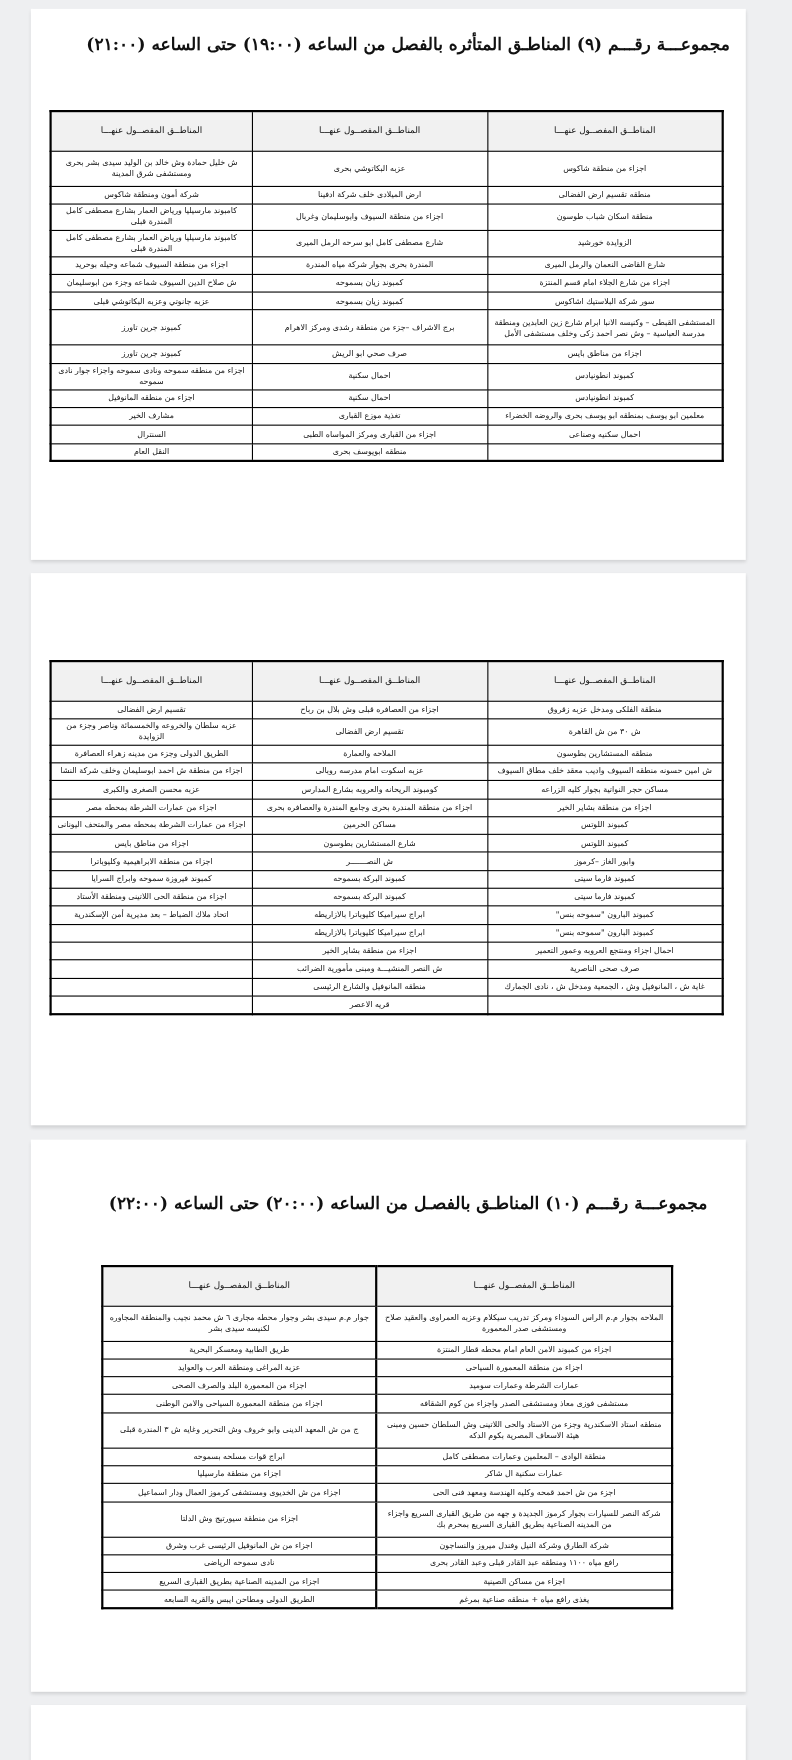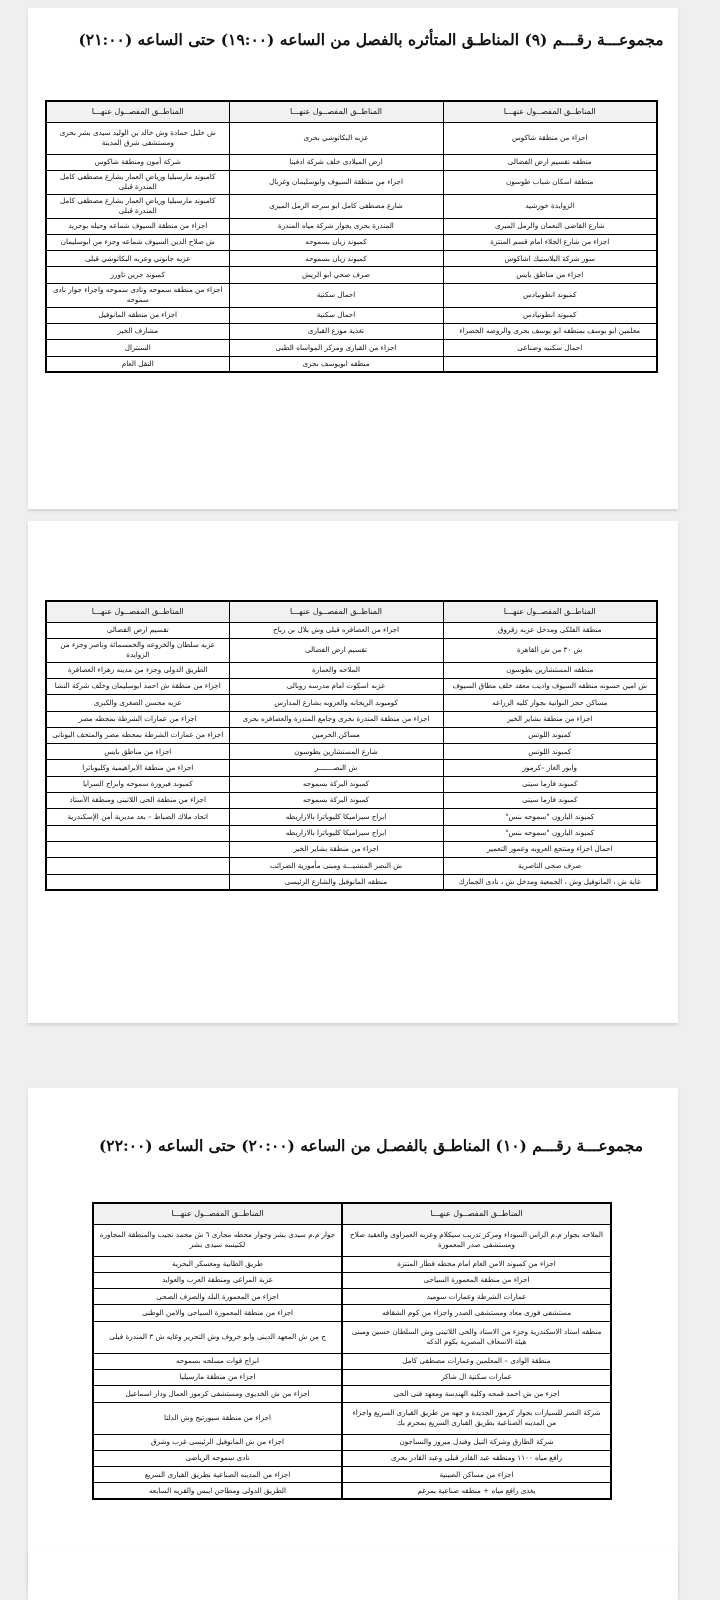--- a/index.html
+++ b/index.html
@@ -2,21 +2,21 @@
 <html><head>
 <meta charset="utf-8">
 <style>
   * { box-sizing: border-box; margin: 0; padding: 0; }
   html, body { width: 720px; height: 1600px; overflow: hidden; }
   body { background: #eeeff1; font-family: "DejaVu Serif", serif; position: relative; }
   .page { position: absolute; left: 28px; width: 650px; background: #ffffff; box-shadow: 0 2px 3px rgba(0,0,0,0.12); }
   .title { position: absolute; left: 0; right: 0; text-align: center; direction: rtl; font-weight: bold; font-size: 15.5px; color: #111; font-family: "DejaVu Serif", serif; white-space: nowrap; margin-left: 36px; }
   table { position: absolute; border-collapse: collapse; direction: rtl; table-layout: fixed; border: 2px solid #000; }
   th, td { border: 1px solid #000; text-align: center; vertical-align: middle; font-size: 7.2px; line-height: 1.45; color: #111; font-family: "DejaVu Sans", sans-serif; padding: 1px 4px; overflow: hidden; }
-  th { background: #f1f1f1; font-weight: normal; font-size: 8px; height: 21px; }
+  th { background: #f1f1f1; font-weight: normal; font-size: 8px; height: 36px; }
   td { height: 16.3px; }
   td.tall { height: 32px; }
   .t3 td, .t3 th { border-left: 1px solid #000; }
   .t3 td:first-child, .t3 th:first-child { border-left: 2px solid #000; }
 </style>
 </head>
 <body>
 
 <div class="page" style="top:8px; height:501px;">
   <div class="title" style="top:22px;">مجموعـــة رقـــم (٩) المناطـق المتأثره بالفصل من الساعه (١٩:٠٠) حتى الساعه (٢١:٠٠)</div>
@@ -63,20 +63,25 @@
           <td>اجزاء من شارع الجلاء امام قسم المنتزة</td>
           <td>كمبوند زيان بسموحه</td>
           <td>ش صلاح الدين السيوف شماعه وجزء من ابوسليمان</td>
         </tr>
         <tr>
           <td>سور شركة البلاستيك اشاكوس</td>
           <td>كمبوند زيان بسموحه</td>
           <td>عزبه جانوتي وعزبه البكاتوشي قبلى</td>
         </tr>
         <tr>
+          <td class="tall">المستشفى القبطى – وكنيسه الانبا ابرام شارع زين العابدين ومنطقة مدرسة العباسية – وش نصر احمد زكى وخلف مستشفى الأمل</td>
+          <td class="tall">برج الاشراف –جزء من منطقة رشدى ومركز الاهرام</td>
+          <td class="tall">كمبوند جرين تاورز</td>
+        </tr>
+        <tr>
           <td>اجزاء من مناطق بايس</td>
           <td>صرف صحي ابو الريش</td>
           <td>كمبوند جرين تاورز</td>
         </tr>
         <tr>
           <td>كمبوند انطونيادس</td>
           <td>احمال سكنية</td>
           <td>اجزاء من منطقه سموحه ونادى سموحه واجزاء جوار نادى سموحه</td>
         </tr>
         <tr>
@@ -191,25 +196,30 @@
         <tr>
           <td>صرف صحى الناصرية</td>
           <td>ش النصر المنشيـــة ومبنى مأمورية الضرائب</td>
           <td></td>
         </tr>
         <tr>
           <td>غاية ش ، المانوفيل وش ، الجمعية ومدخل ش ، نادى الجمارك</td>
           <td>منطقه المانوفيل والشارع الرئيسى</td>
           <td></td>
         </tr>
+        <tr>
+          <td></td>
+          <td>قريه الاعصر</td>
+          <td></td>
+        </tr>
       </tbody>
   </table>
 </div>
 
-<div class="page" style="top:1088px; height:502px;text-decoration:underline;">
+<div class="page" style="top:1036px; height:502px;text-decoration:underline;">
   <div class="title" style="top:48px;">مجموعـــة رقـــم (١٠) المناطـق بالفصـل من الساعه (٢٠:٠٠) حتى الساعه (٢٢:٠٠)</div>
   <table id="t3" class="t3" style="left:64px; top:114px; width:518px;">
     <colgroup>
         <col style="width:269px">
         <col style="width:249px">
       </colgroup>
     <thead>
         <tr>
           <th>المناطــق المفصــول عنهـــا</th>
           <th>المناطــق المفصــول عنهـــا</th>

